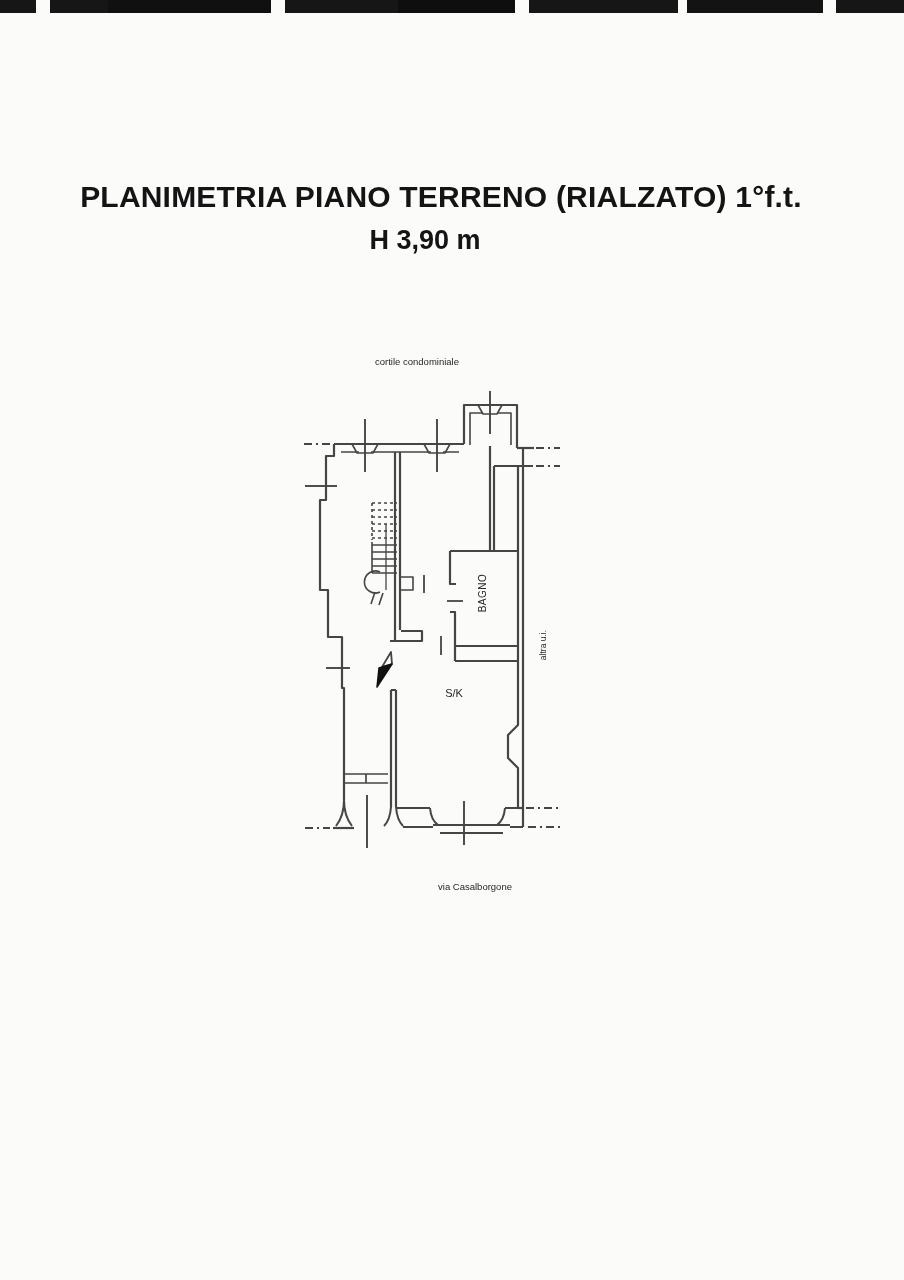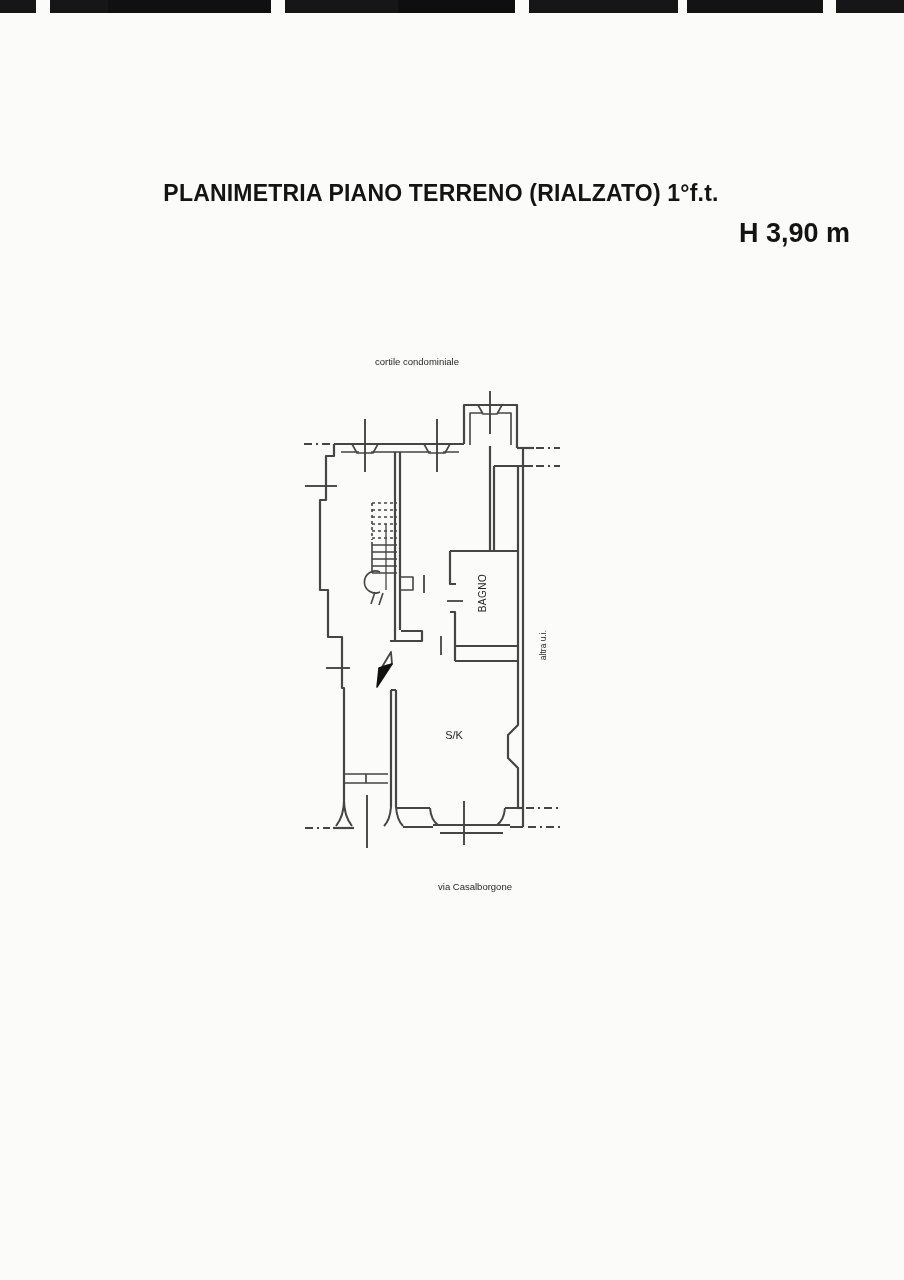--- a/index.html
+++ b/index.html
@@ -19,41 +19,40 @@
       #0e0e0e 44% 57%, rgba(0,0,0,0) 57% 58.5%,
       #161616 58.5% 75%, rgba(0,0,0,0) 75% 76%,
       #131313 76% 91%, rgba(0,0,0,0) 91% 92.5%,
       #161616 92.5% 100%);
   }
   .title-block{
     position:absolute;top:180px;left:0;right:54px;
     text-align:center;color:#141414;
   }
   .title{
-    font-size:23px;font-weight:700;letter-spacing:.2px;
+    font-size:30px;font-weight:700;letter-spacing:.2px;
     filter:blur(.3px);
     padding-left:32px;
   }
   .subtitle{
     font-size:27px;font-weight:700;margin-top:11px;
     filter:blur(.3px);
-    text-align:right;
   }
   .plan-area{
     position:absolute;top:0;left:0;width:904px;height:952px;
     filter:blur(.35px);
   }
   .plan-svg{position:absolute;top:0;left:0;}
   .lbl{
     position:absolute;color:#262626;white-space:nowrap;
     font-family:"Liberation Sans", sans-serif;
   }
   .lbl-courtyard{left:417px;top:361px;font-size:9.5px;transform:translate(-50%,-50%);}
   .lbl-street{left:432px;top:886px;font-size:9.5px;transform:translate(-50%,-50%);margin-left:43px;}
-  .lbl-sk{left:454px;top:735px;font-size:11px;transform:translate(-50%,-50%);}
+  .lbl-sk{left:454px;top:693px;font-size:11px;transform:translate(-50%,-50%);}
   .vlabel{transform:translate(-50%,-50%) rotate(-90deg);}
   .lbl-bagno{left:482px;top:593px;font-size:10px;letter-spacing:.5px;}
   .lbl-adjacent{left:543px;top:645px;font-size:8.5px;}
 </style>
 </head>
 <body>
 
 <div class="scan-band"></div>
 
 <div class="title-block">

